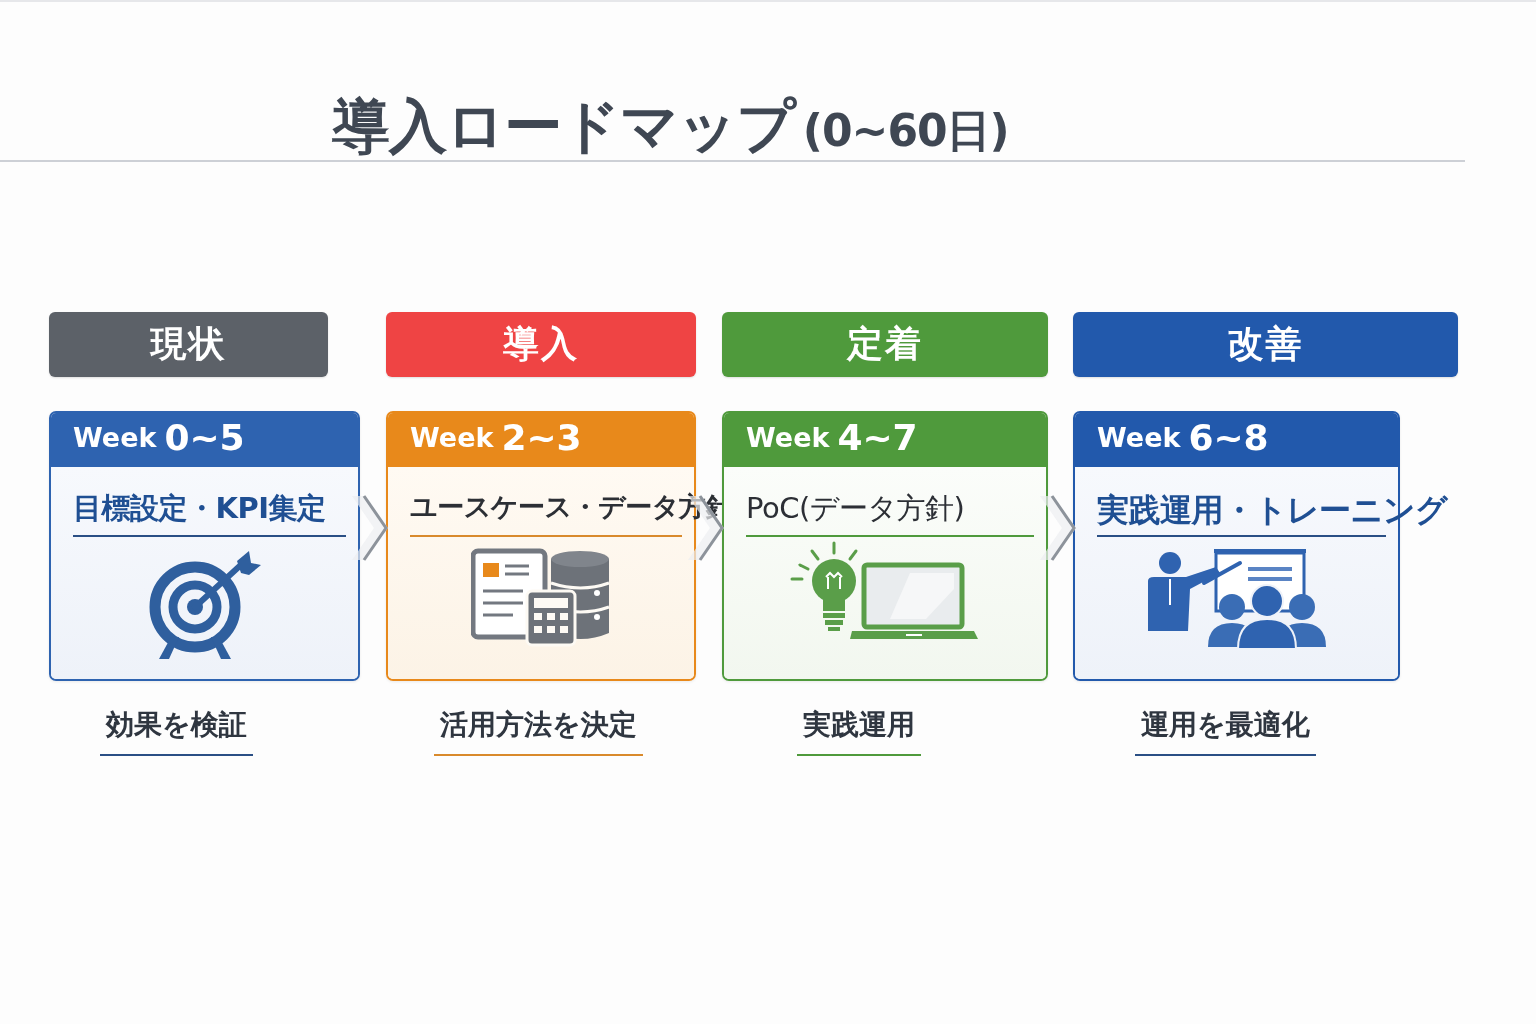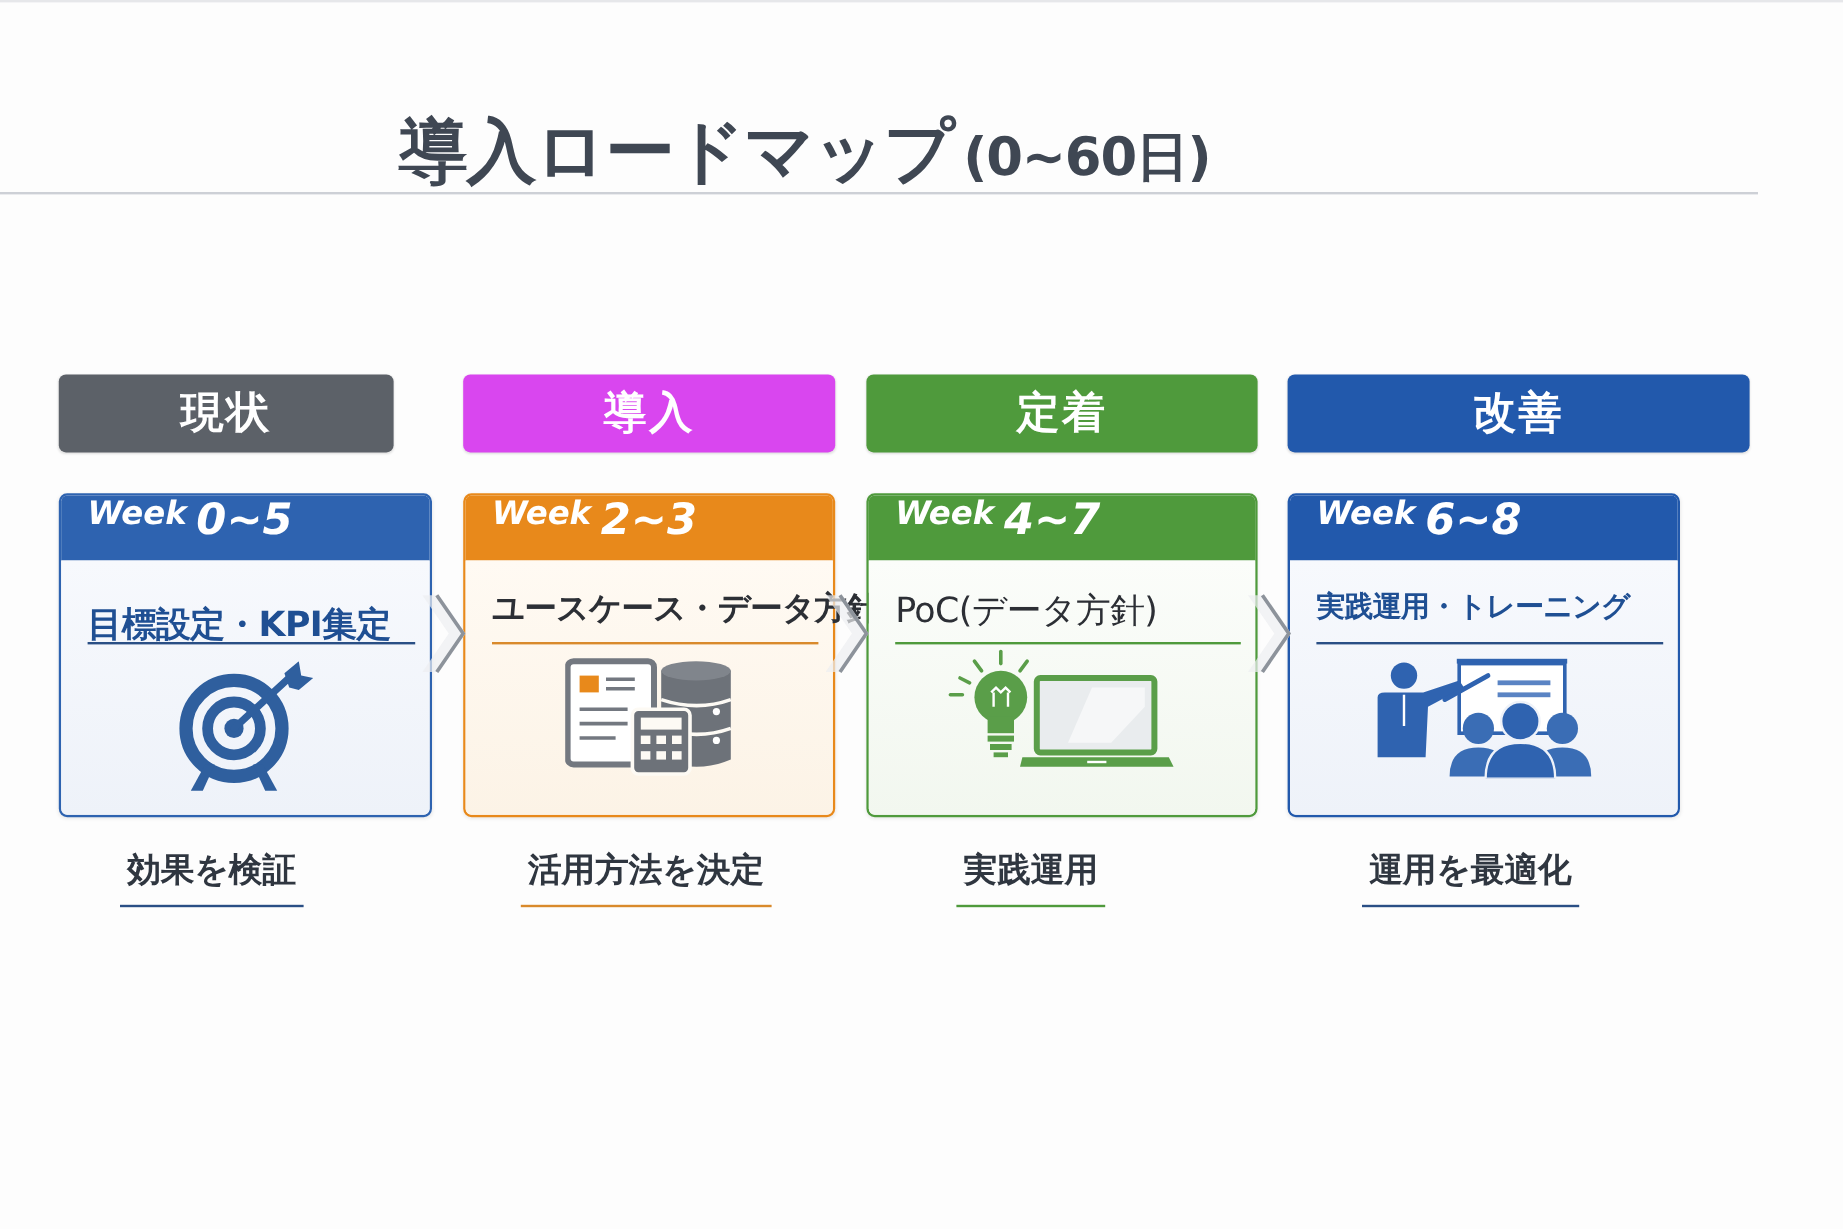--- a/index.html
+++ b/index.html
@@ -7,21 +7,21 @@
   body { font-family: "DejaVu Sans", "Liberation Sans", sans-serif; position: relative; color: #2f3640; }
   .top-edge { position: absolute; left: 0; top: 0; width: 1536px; height: 2px; background: #e6e7ea; }
   .title { position: absolute; left: 332px; top: 72px; height: 80px; display: flex; align-items: baseline; color: #3f4753; font-weight: bold; margin-top: 16px; }
   .title .main { font-size: 58px; letter-spacing: -1px; }
   .title .sub { font-size: 44px; font-weight: bold; margin-left: 8px; letter-spacing: -1px; }
   .title-rule { position: absolute; left: 0; top: 160px; width: 1465px; height: 2px; background: #cdd0d6; }
 
   .phase { position: absolute; top: 312px; height: 65px; border-radius: 6px; color: #fff; font-weight: bold; font-size: 36px; display: flex; align-items: center; justify-content: center; box-shadow: 0 1px 2px rgba(0,0,0,0.12); letter-spacing: 2px; }
 
   .card { position: absolute; top: 411px; height: 270px; border-radius: 7px; border: 2px solid; overflow: visible; box-shadow: 0 1px 3px rgba(0,0,0,0.08); }
-  .card .head { height: 54px; padding-left: 22px; display: flex; align-items: flex-start; padding-bottom: 6px; color: #fff; font-weight: bold; border-radius: 5px 5px 0 0; font-style: italic; }
+  .card .head { height: 54px; padding-left: 22px; display: flex; align-items: center; padding-bottom: 6px; color: #fff; font-weight: bold; border-radius: 5px 5px 0 0; }
   .card .head .wk { font-size: 27px; }
   .card .head .rng { font-size: 36px; margin-left: 8px; }
   .card .body { position: relative; height: 212px; border-radius: 0 0 5px 5px; }
   .card .task { position: absolute; left: 22px; right: 12px; top: 22px; font-size: 29px; font-weight: bold; white-space: nowrap; letter-spacing: -0.5px; }
   .card .rule { position: absolute; left: 22px; right: 12px; top: 68px; height: 2px; }
   .card .icon { position: absolute; left: 50%; top: 84px; transform: translateX(-50%); }
 
   .caption { position: absolute; top: 706px; font-size: 28px; color: #2f3640; font-weight: bold; text-align: center; }
   .caption .u { position: absolute; left: -6px; right: -6px; bottom: -12px; height: 2px; }
 
@@ -34,37 +34,37 @@
 
 <div class="title">
   <span class="main">導入ロードマップ</span>
   <span class="sub">(0~60日)</span>
 </div>
 <div class="title-rule"></div>
 
 <div class="phase" style="left:49px;width:279px;background:#5c6168;">
     <span>現状</span>
   </div>
-<div class="phase" style="left:386px;width:310px;background:#d946ef;">
+<div class="phase" style="left:386px;width:310px;background:#ef4444;">
     <span>導入</span>
   </div>
 <div class="phase" style="left:722px;width:326px;background:#4f9a3c;">
     <span>定着</span>
   </div>
 <div class="phase" style="left:1073px;width:385px;background:#2259ac;">
     <span>改善</span>
   </div>
 
 <div class="card" style="left:49px;width:311px;border-color:#2e63b0;">
   <div class="head" style="background:#2e63b0;">
     <span class="wk">Week</span>
     <span class="rng">0~5</span>
   </div>
   <div class="body" style="background:linear-gradient(#f7f9fd,#eef2f9);">
-    <div class="task" style="color:#1f4f93;margin-top:12px;">目標設定・KPI集定</div>
+    <div class="task" style="color:#1f4f93;">目標設定・KPI集定</div>
     <div class="rule" style="background:#2a4f85;"></div>
     <div class="icon">
       <svg width="120" height="112" viewBox="0 0 120 112">
         <circle cx="50" cy="56" r="40" fill="none" stroke="#2f5f9e" stroke-width="11"></circle>
         <circle cx="50" cy="56" r="22" fill="none" stroke="#2f5f9e" stroke-width="9"></circle>
         <circle cx="50" cy="56" r="8" fill="#2f5f9e"></circle>
         <line x1="50" y1="56" x2="98" y2="12" stroke="#2f5f9e" stroke-width="6" stroke-linecap="round"></line>
         <polygon points="92,10 104,0 106,12 116,14 104,24 96,22" fill="#2f5f9e"></polygon>
         <polygon points="26,86 34,86 24,108 14,108" fill="#2f5f9e"></polygon>
         <polygon points="66,86 74,86 86,108 76,108" fill="#2f5f9e"></polygon>
@@ -142,21 +142,21 @@
     </div>
   </div>
 </div>
 
 <div class="card" style="left:1073px;width:327px;border-color:#2259ac;">
   <div class="head" style="background:#2259ac;">
     <span class="wk">Week</span>
     <span class="rng">6~8</span>
   </div>
   <div class="body" style="background:linear-gradient(#f7f9fd,#eef2f9);">
-    <div class="task" style="color:#1f4f93;font-size:24px;">実践運用・トレーニング</div>
+    <div class="task" style="color:#1f4f93;font-size:32px;">実践運用・トレーニング</div>
     <div class="rule" style="background:#2a4f85;"></div>
     <div class="icon" style="top:78px;">
       <svg width="186" height="104" viewBox="0 0 186 104">
         <rect x="70" y="4" width="92" height="4" fill="#2f63b0"></rect>
         <rect x="72" y="8" width="88" height="58" fill="#fff" stroke="#2f63b0" stroke-width="3"></rect>
         <rect x="104" y="22" width="44" height="4" fill="#5a84c4"></rect>
         <rect x="104" y="32" width="44" height="4" fill="#5a84c4"></rect>
         <circle cx="26" cy="18" r="11" fill="#2f63b0"></circle>
         <path d="M4 36 Q4 32 10 32 L42 32 L72 22 L76 28 L46 44 L44 86 L4 86 Z" fill="#2f63b0"></path>
         <line x1="26" y1="34" x2="26" y2="60" stroke="#fff" stroke-width="2"></line>

